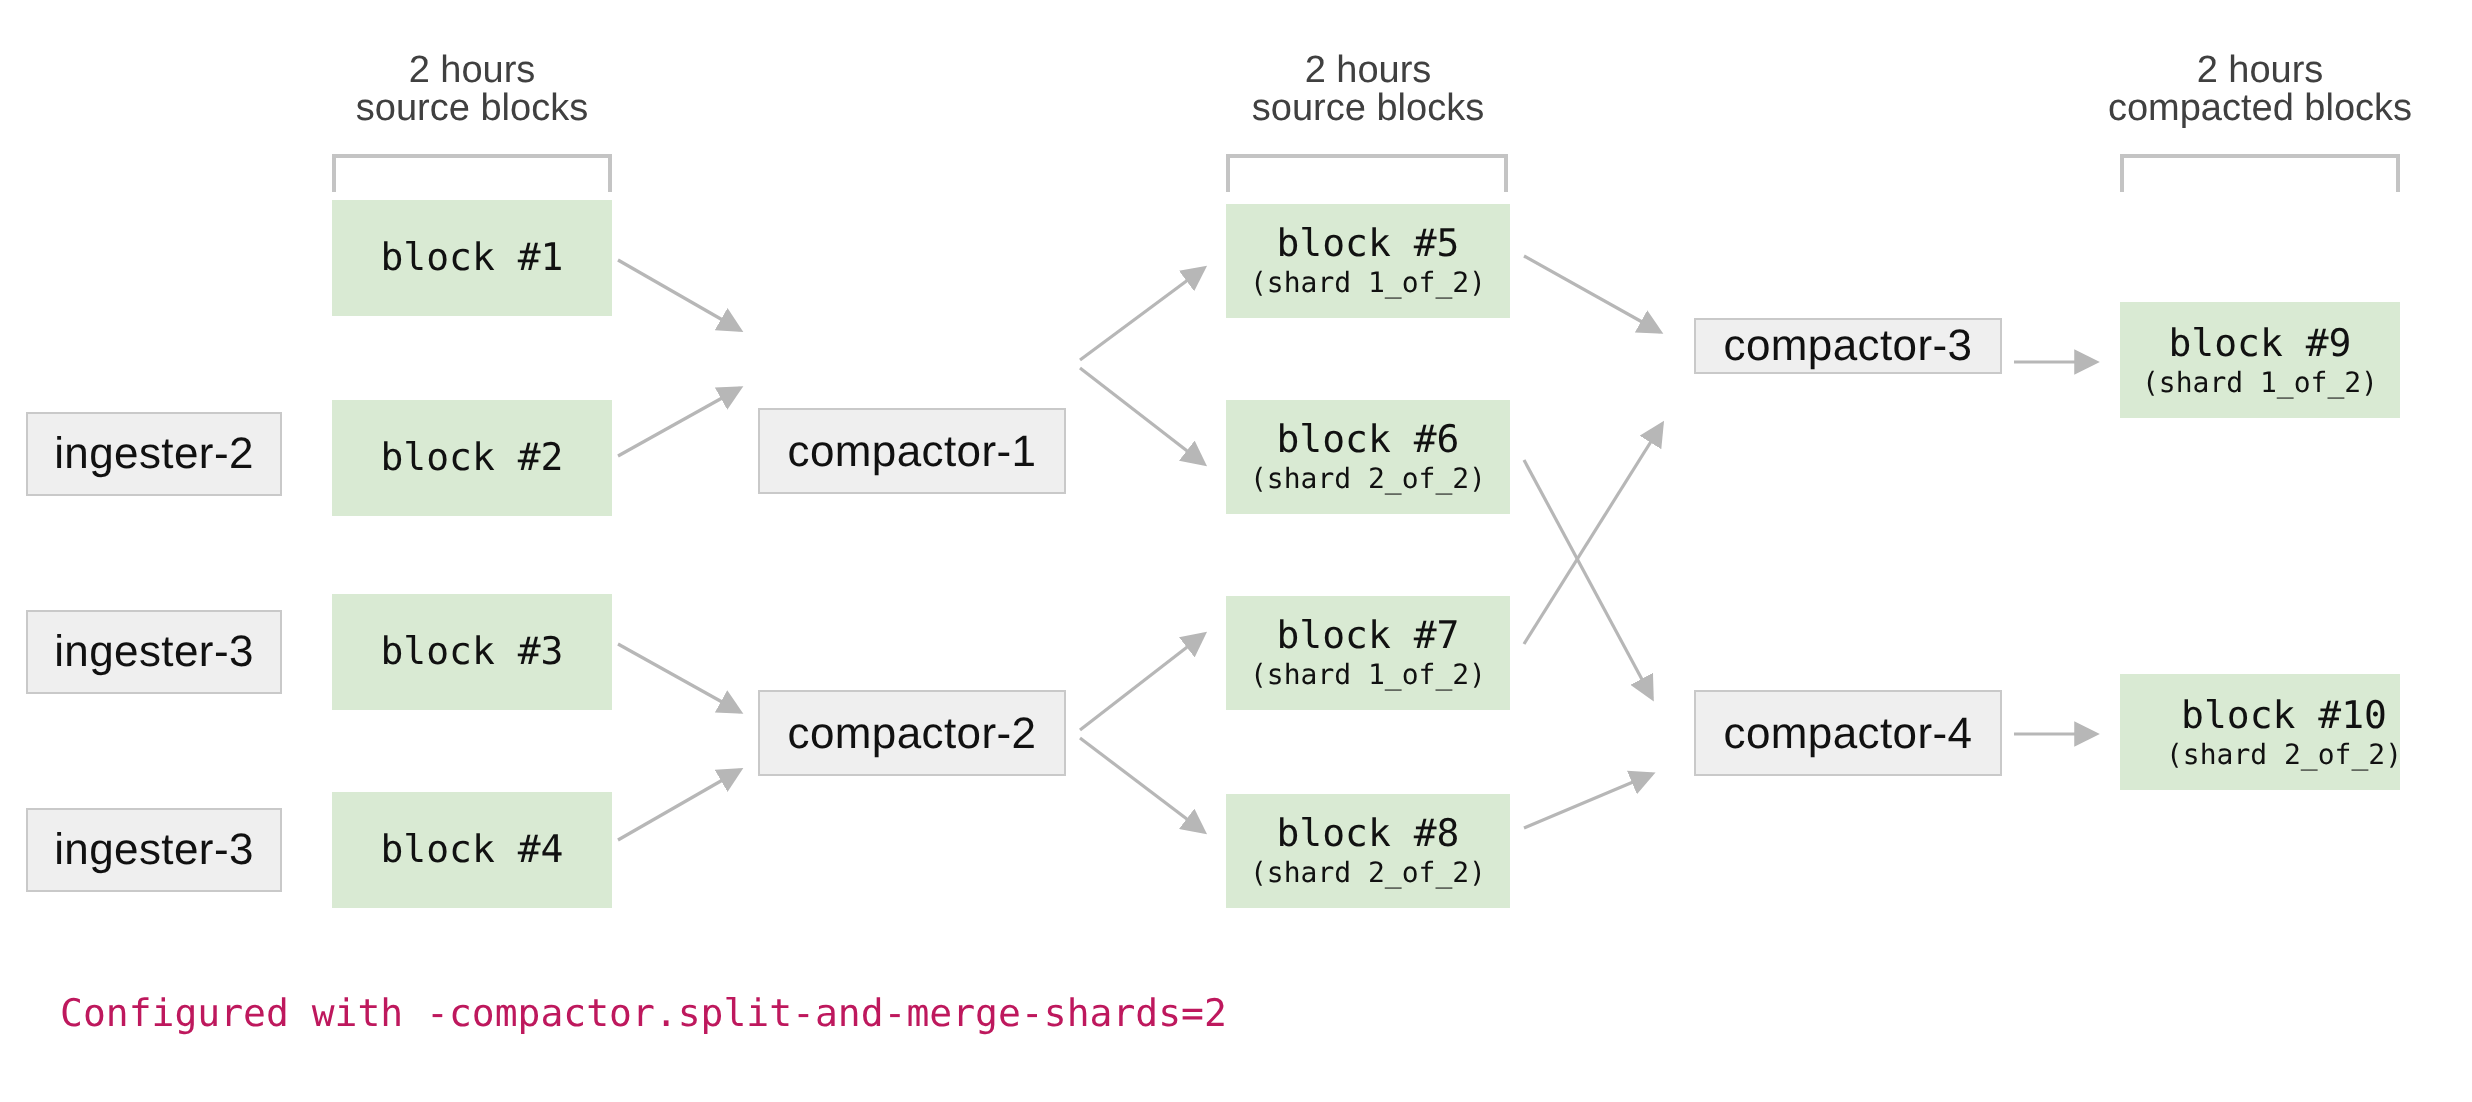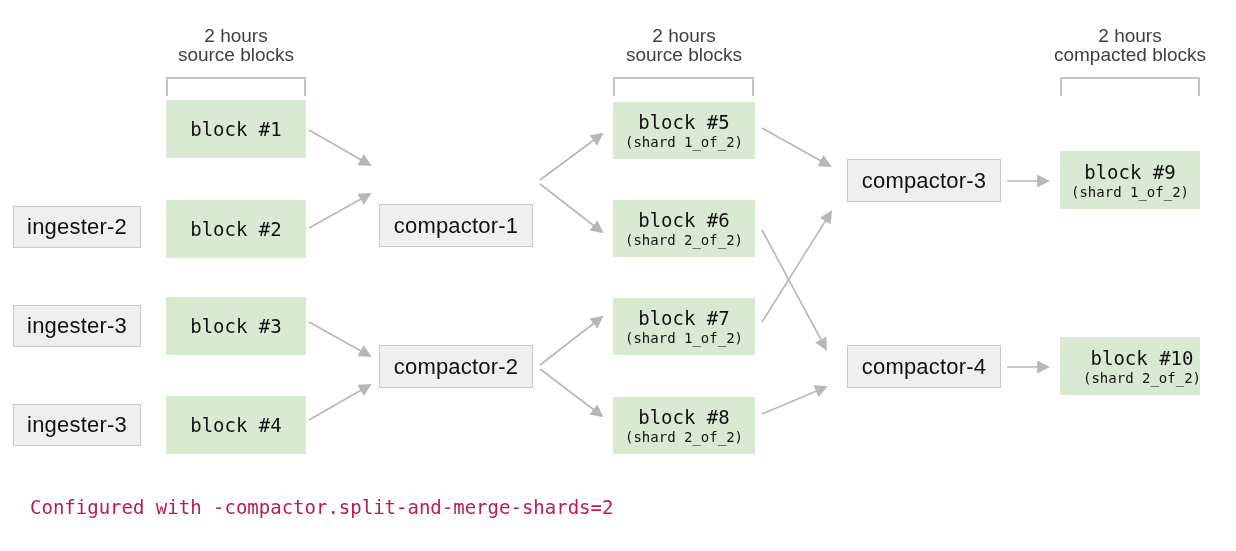--- a/index.html
+++ b/index.html
@@ -124,21 +124,21 @@
   </div>
   <div class="gblock" style="left:613px; top:298px; width:142px; height:57px;">
     <div class="title">block #7</div>
     <div class="sub">(shard 1_of_2)</div>
   </div>
   <div class="gblock" style="left:613px; top:397px; width:142px; height:57px;">
     <div class="title">block #8</div>
     <div class="sub">(shard 2_of_2)</div>
   </div>
 
-  <div class="node" style="left:847px; top:159px; width:154px; height:43px;">
+  <div class="node" style="left:847px; top:159px; width:154px; height:28px;">
     <span>compactor-3</span>
   </div>
   <div class="node" style="left:847px; top:345px; width:154px; height:43px;">
     <span>compactor-4</span>
   </div>
 
   <div class="gblock" style="left:1060px; top:151px; width:140px; height:58px;">
     <div class="title">block #9</div>
     <div class="sub">(shard 1_of_2)</div>
   </div>

